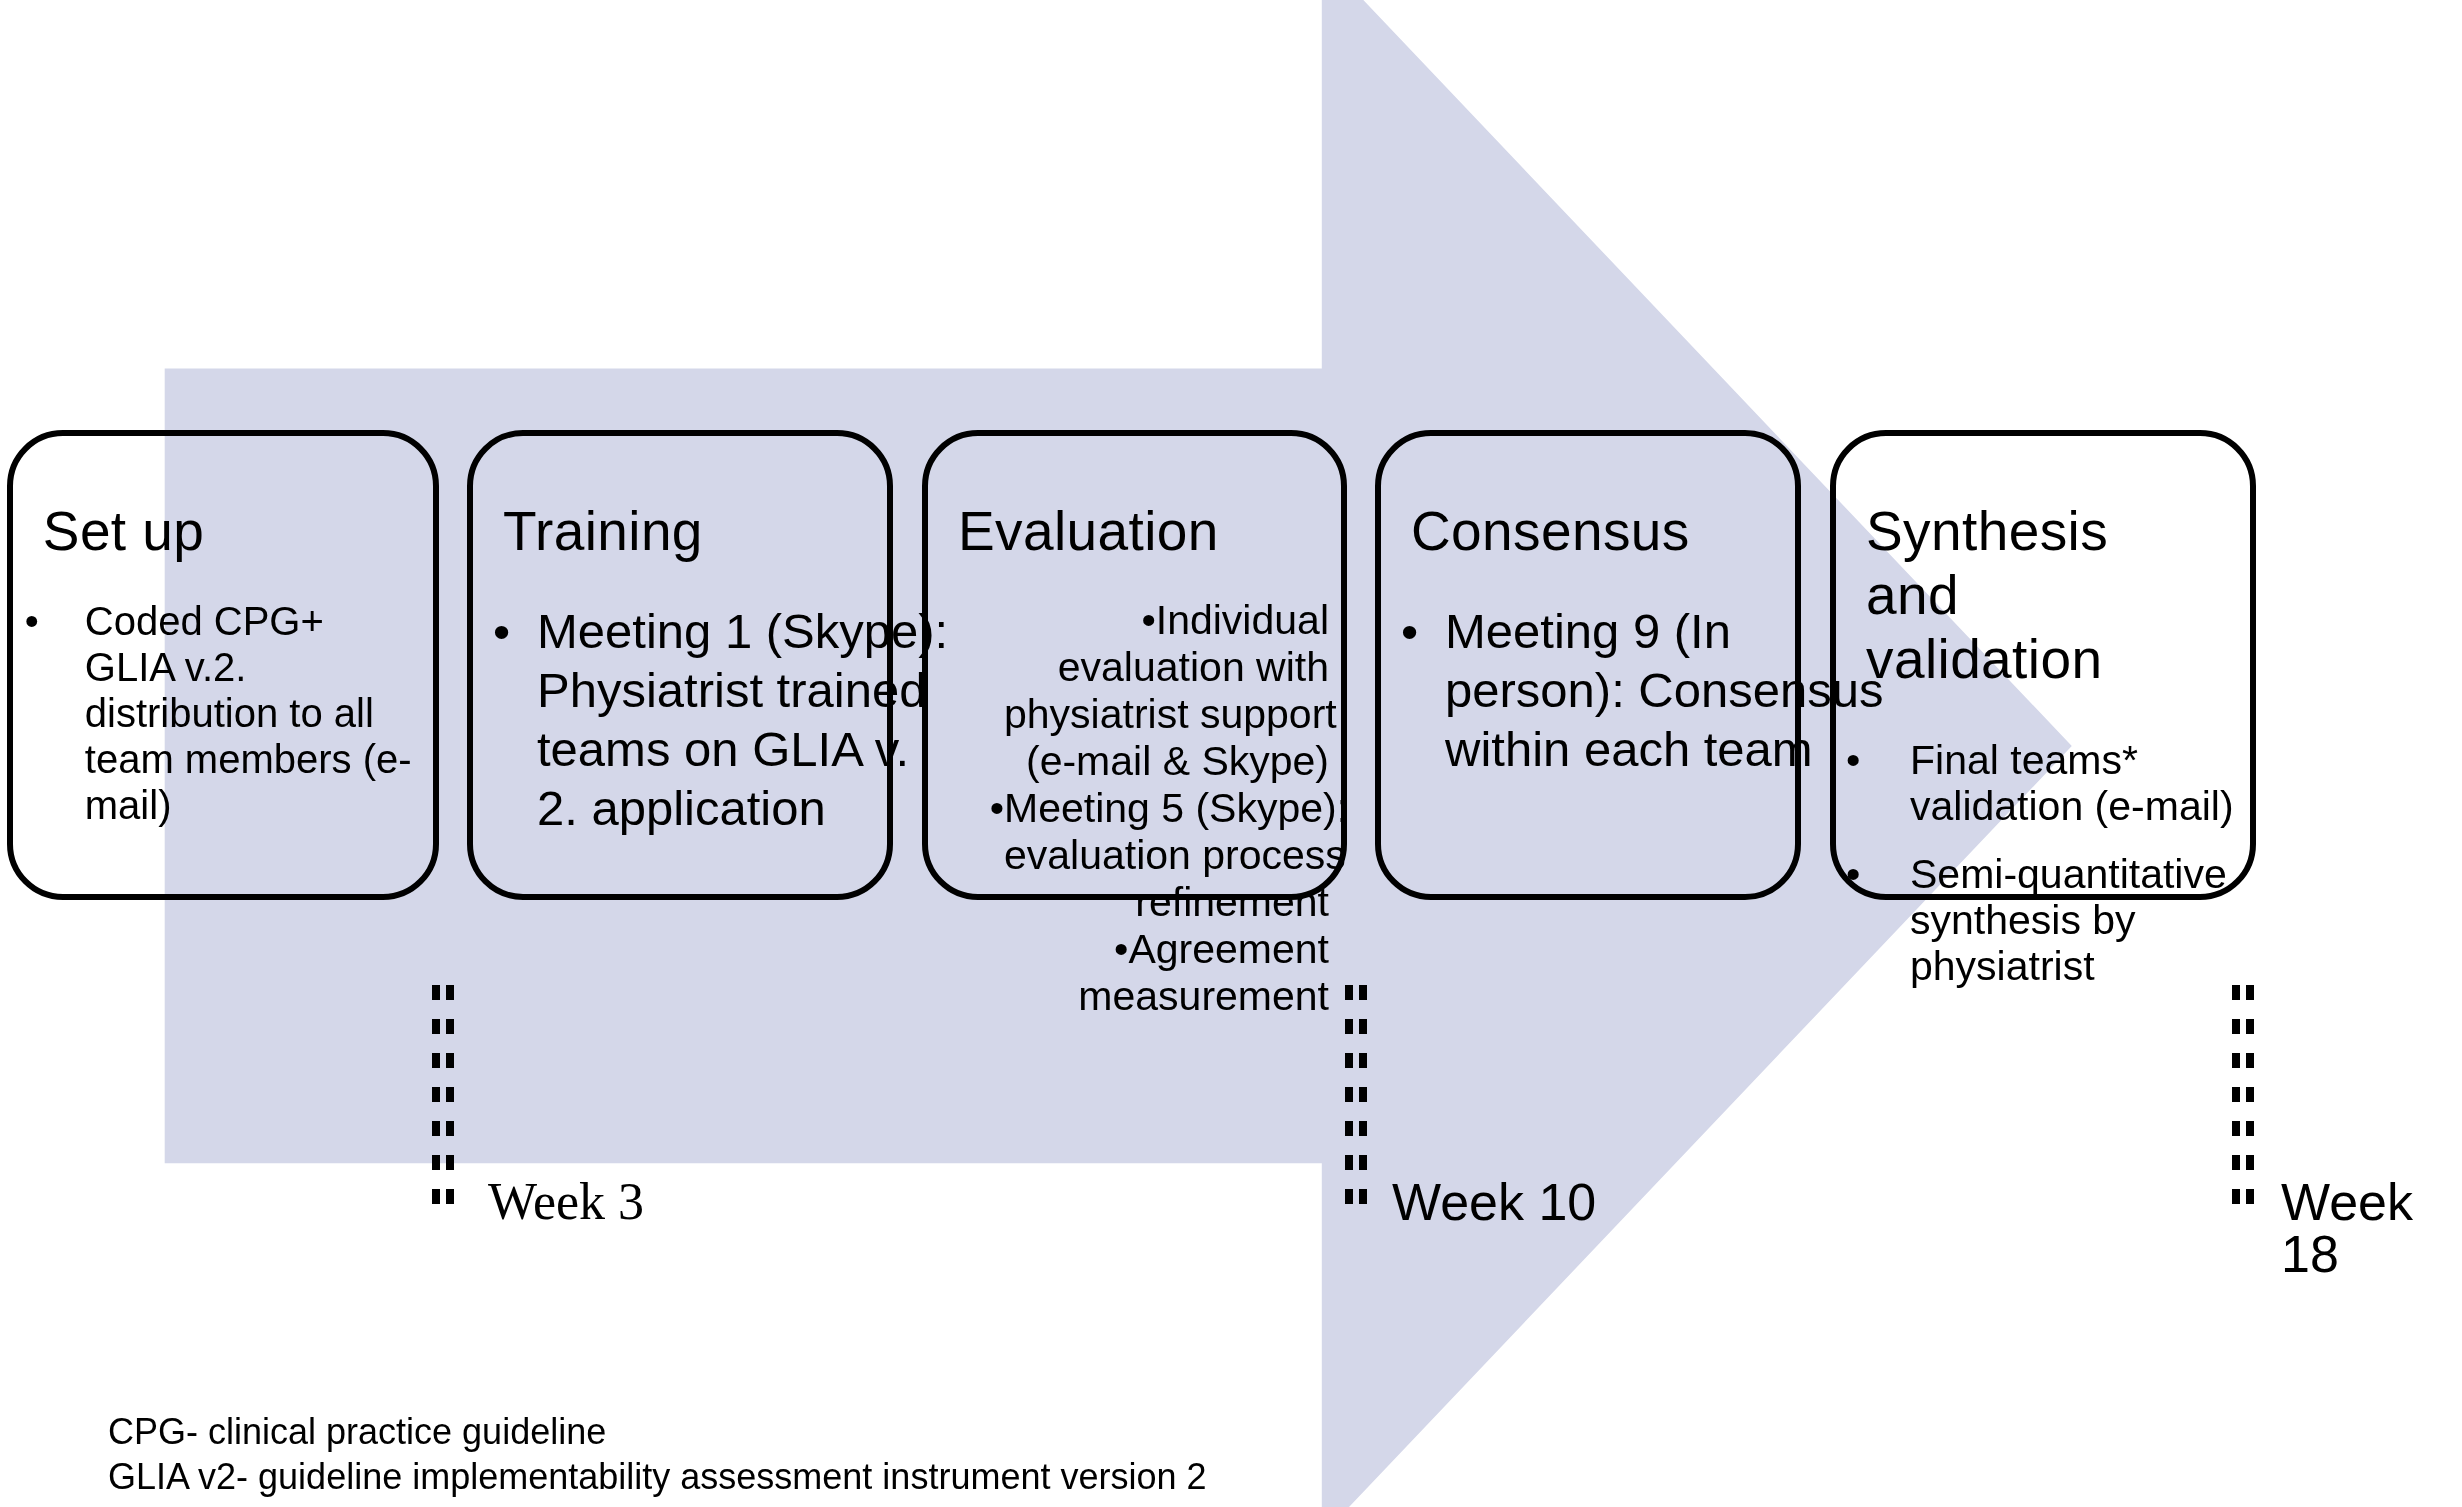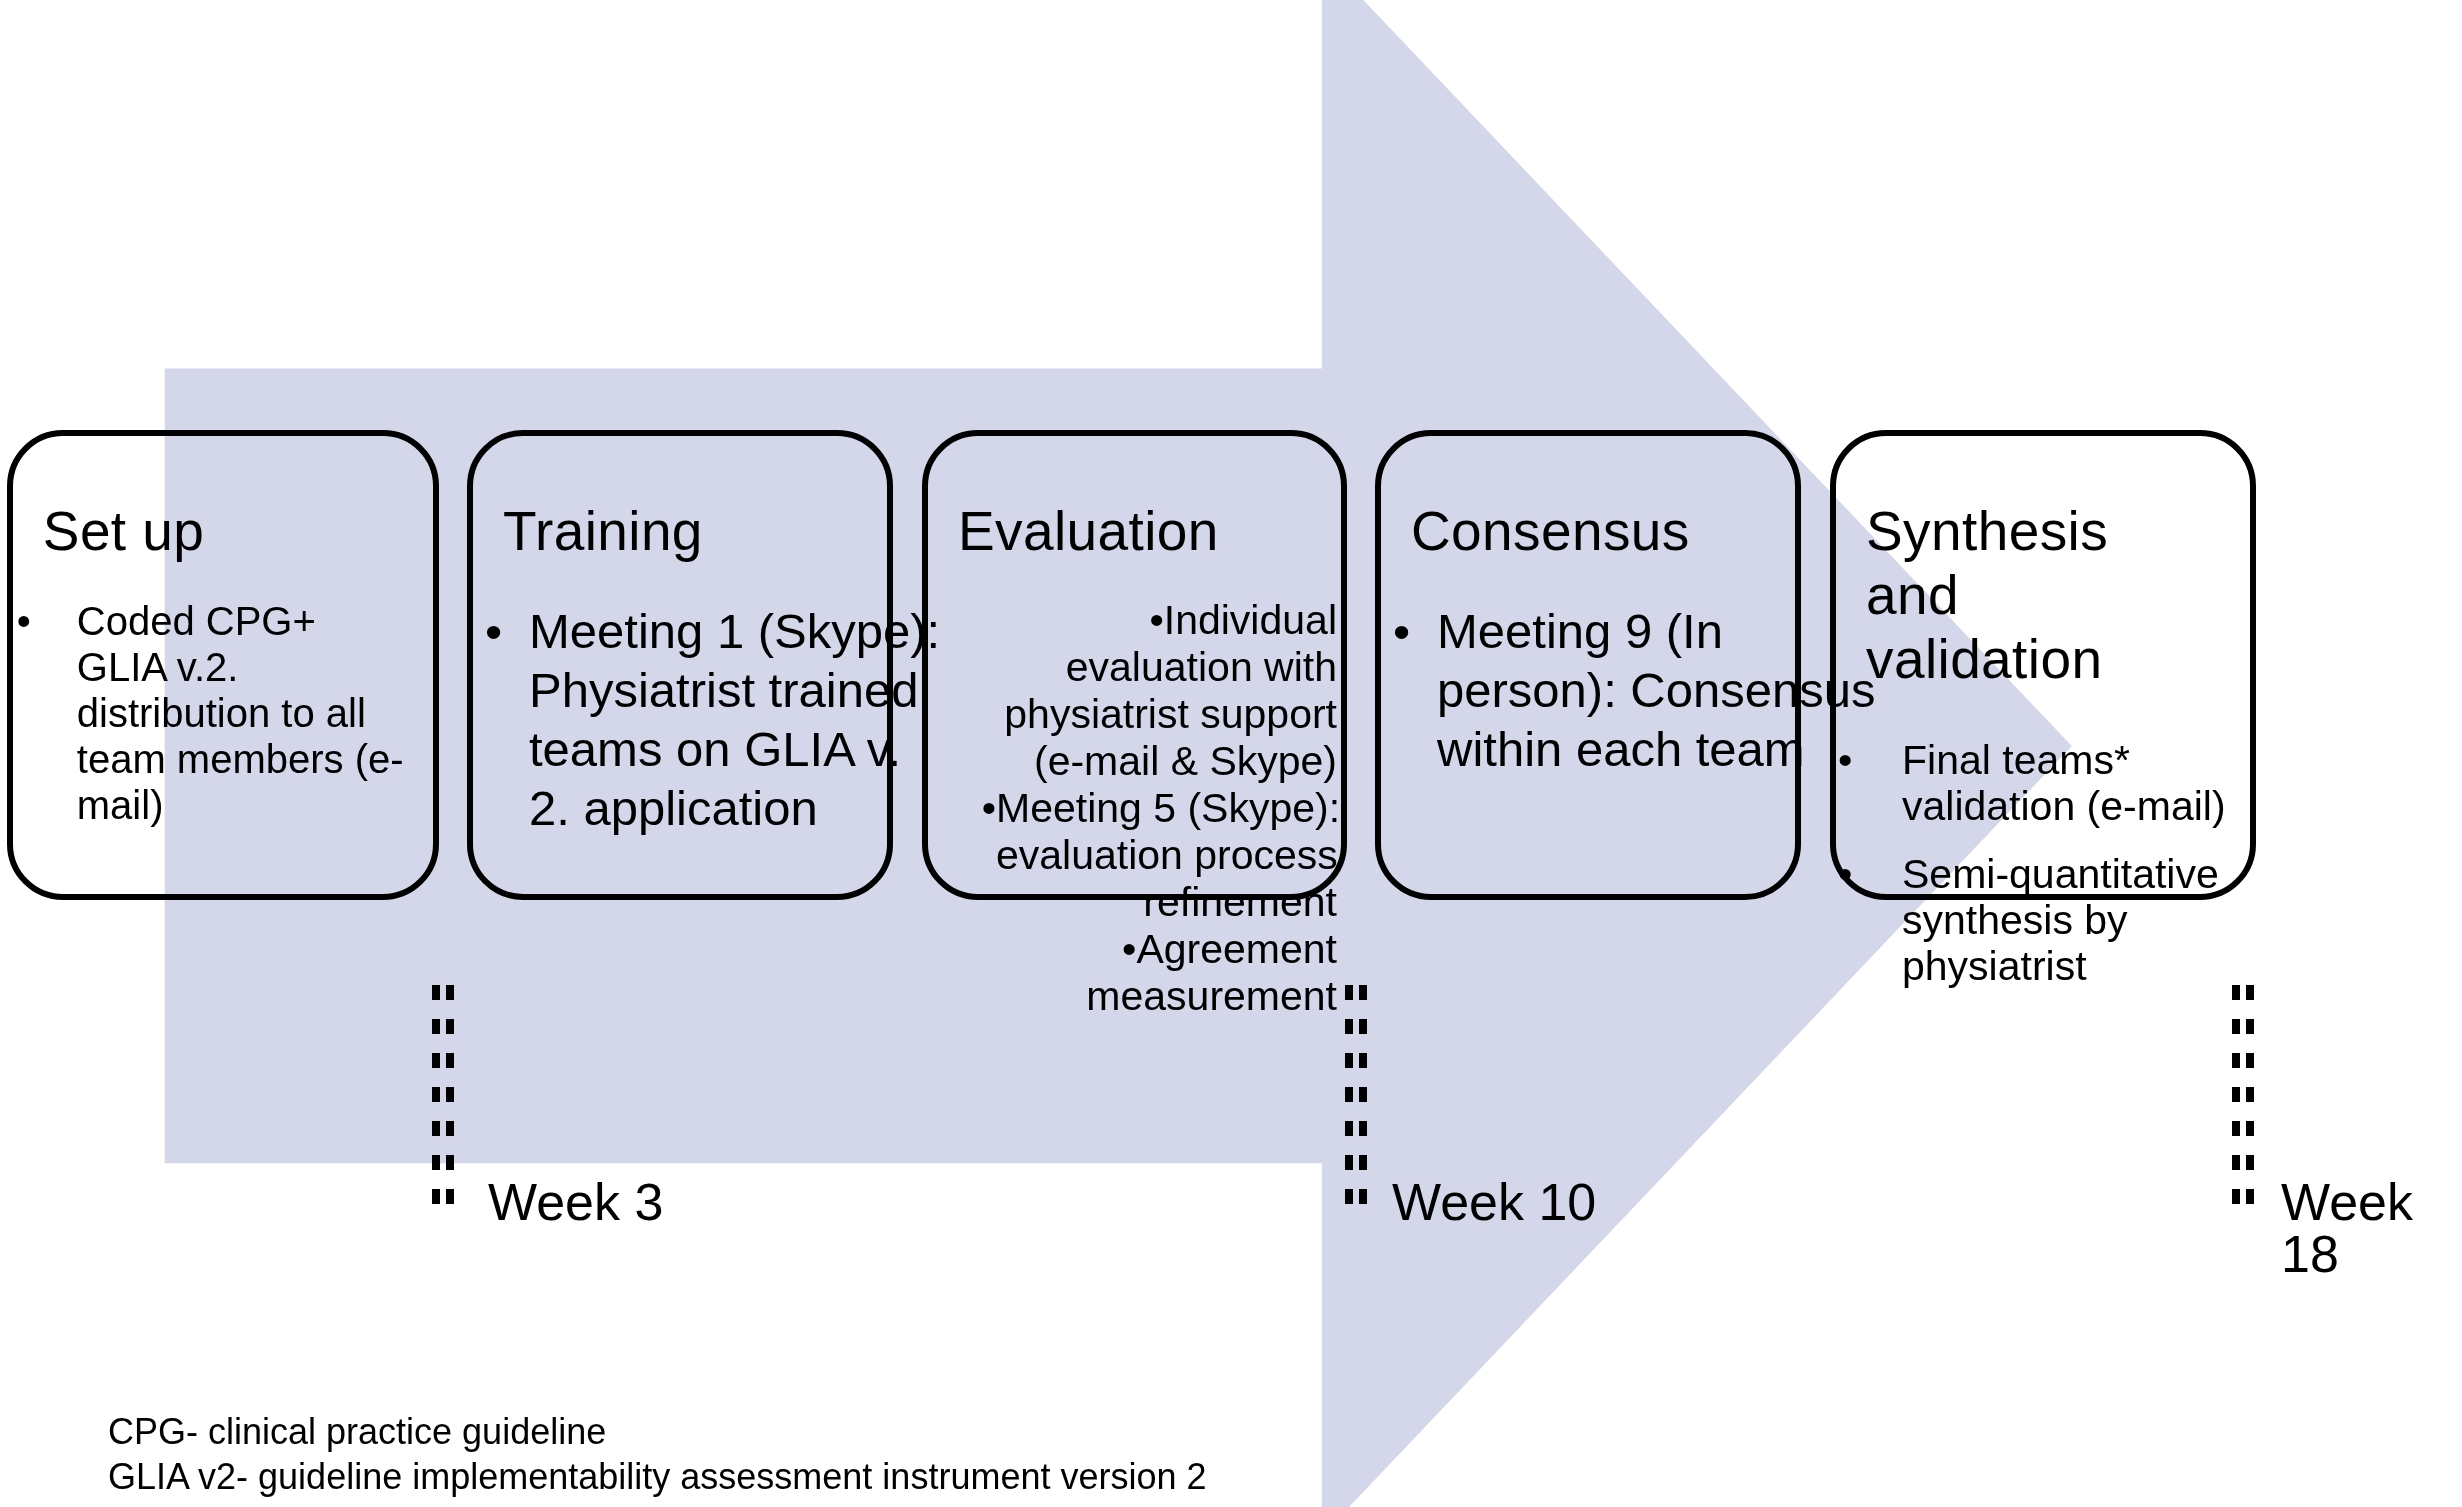--- a/index.html
+++ b/index.html
@@ -15,41 +15,41 @@
   }
   #box1{left:6.8px;width:432px;}
   #box2{left:467px;width:426px;}
   #box3{left:922px;width:425px;}
   #box4{left:1375px;width:426px;}
   #box5{left:1830px;width:426px;}
   .stage .title{
     font-size:55px;line-height:64px;margin:63px 8.4px 0 30px;
     white-space:pre-line;letter-spacing:0.4px;
   }
-  .stage ul{list-style:none;margin:4px;padding:0 0 0 30px;}
+  .stage ul{list-style:none;margin:12px;padding:0 0 0 30px;}
   .stage li{white-space:pre;}
   .stage li::before{content:"\2022";display:inline-block;}
   
   .s1 ul{margin-top:35px;}
   .s1 li{font-size:40px;line-height:46px;padding-left:30px;text-indent:-30px;}
   .s1 li::before{width:30px;}
   .s2 ul{margin-top:39px;}
   .s2 li{font-size:49px;line-height:59px;padding-left:22px;text-indent:-22px;}
   .s2 li::before{width:22px;}
   .s3 ul{margin-top:34px;text-align:right;}
   .s3 li{font-size:41px;line-height:47px;padding-left:34px;text-indent:-34px;}
   .s3 li::before{width:34px;}
   .s4 ul{margin-top:39px;}
   .s4 li{font-size:49px;line-height:59px;padding-left:22px;text-indent:-22px;}
   .s4 li::before{width:22px;}
   .s5 ul{margin-top:46px;}
   .s5 li{font-size:41px;line-height:46px;padding-left:32px;text-indent:-32px;margin-bottom:22px;}
   .s5 li::before{width:32px;}
   .week{position:absolute;top:1176px;font-size:52px;line-height:52px;}
-  #week-1{left:488px;}
+  #week-1{left:488px;font-family:Liberation Serif, serif;}
   #week-2{left:1392px;}
   #week-3{left:2281px;}
   .vdash{
     position:absolute;top:985px;width:22px;height:237px;
     background-image:
       repeating-linear-gradient(#000 0 15px, transparent 15px 34px),
       repeating-linear-gradient(#000 0 15px, transparent 15px 34px);
     background-size:8.4px 100%,8.4px 100%;
     background-position:0 0,13.5px 0;
     background-repeat:no-repeat,no-repeat;

